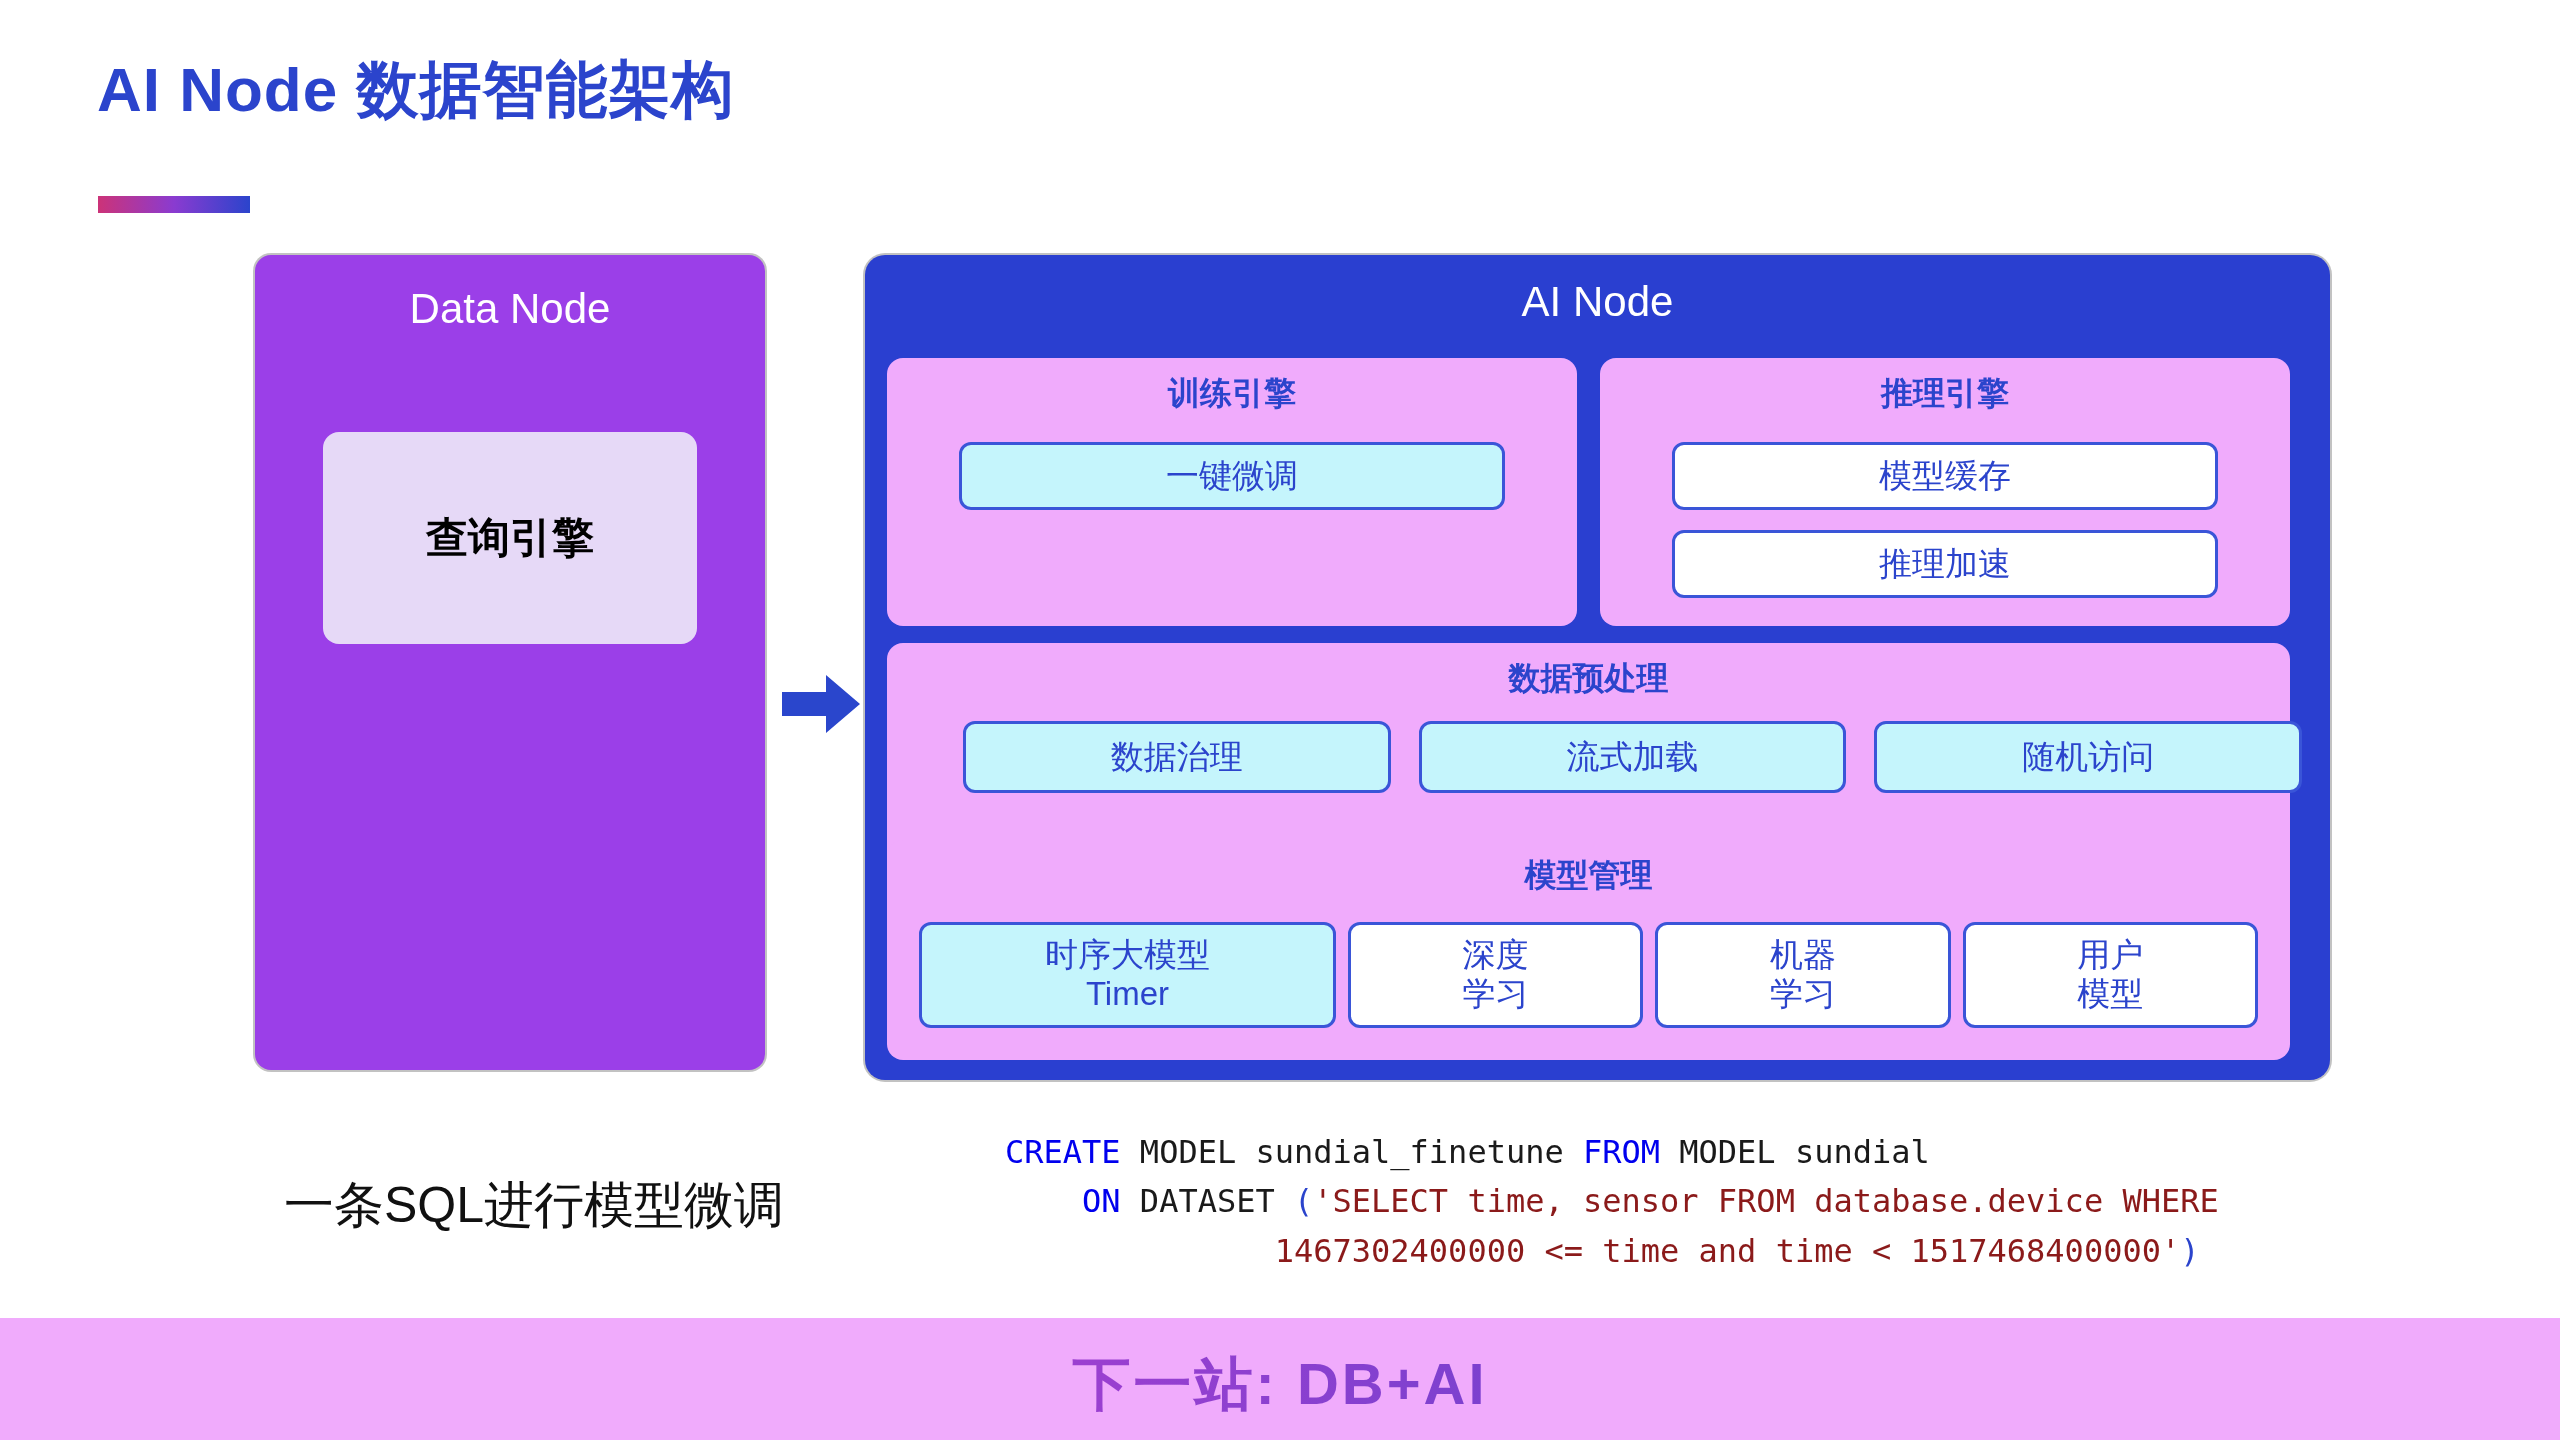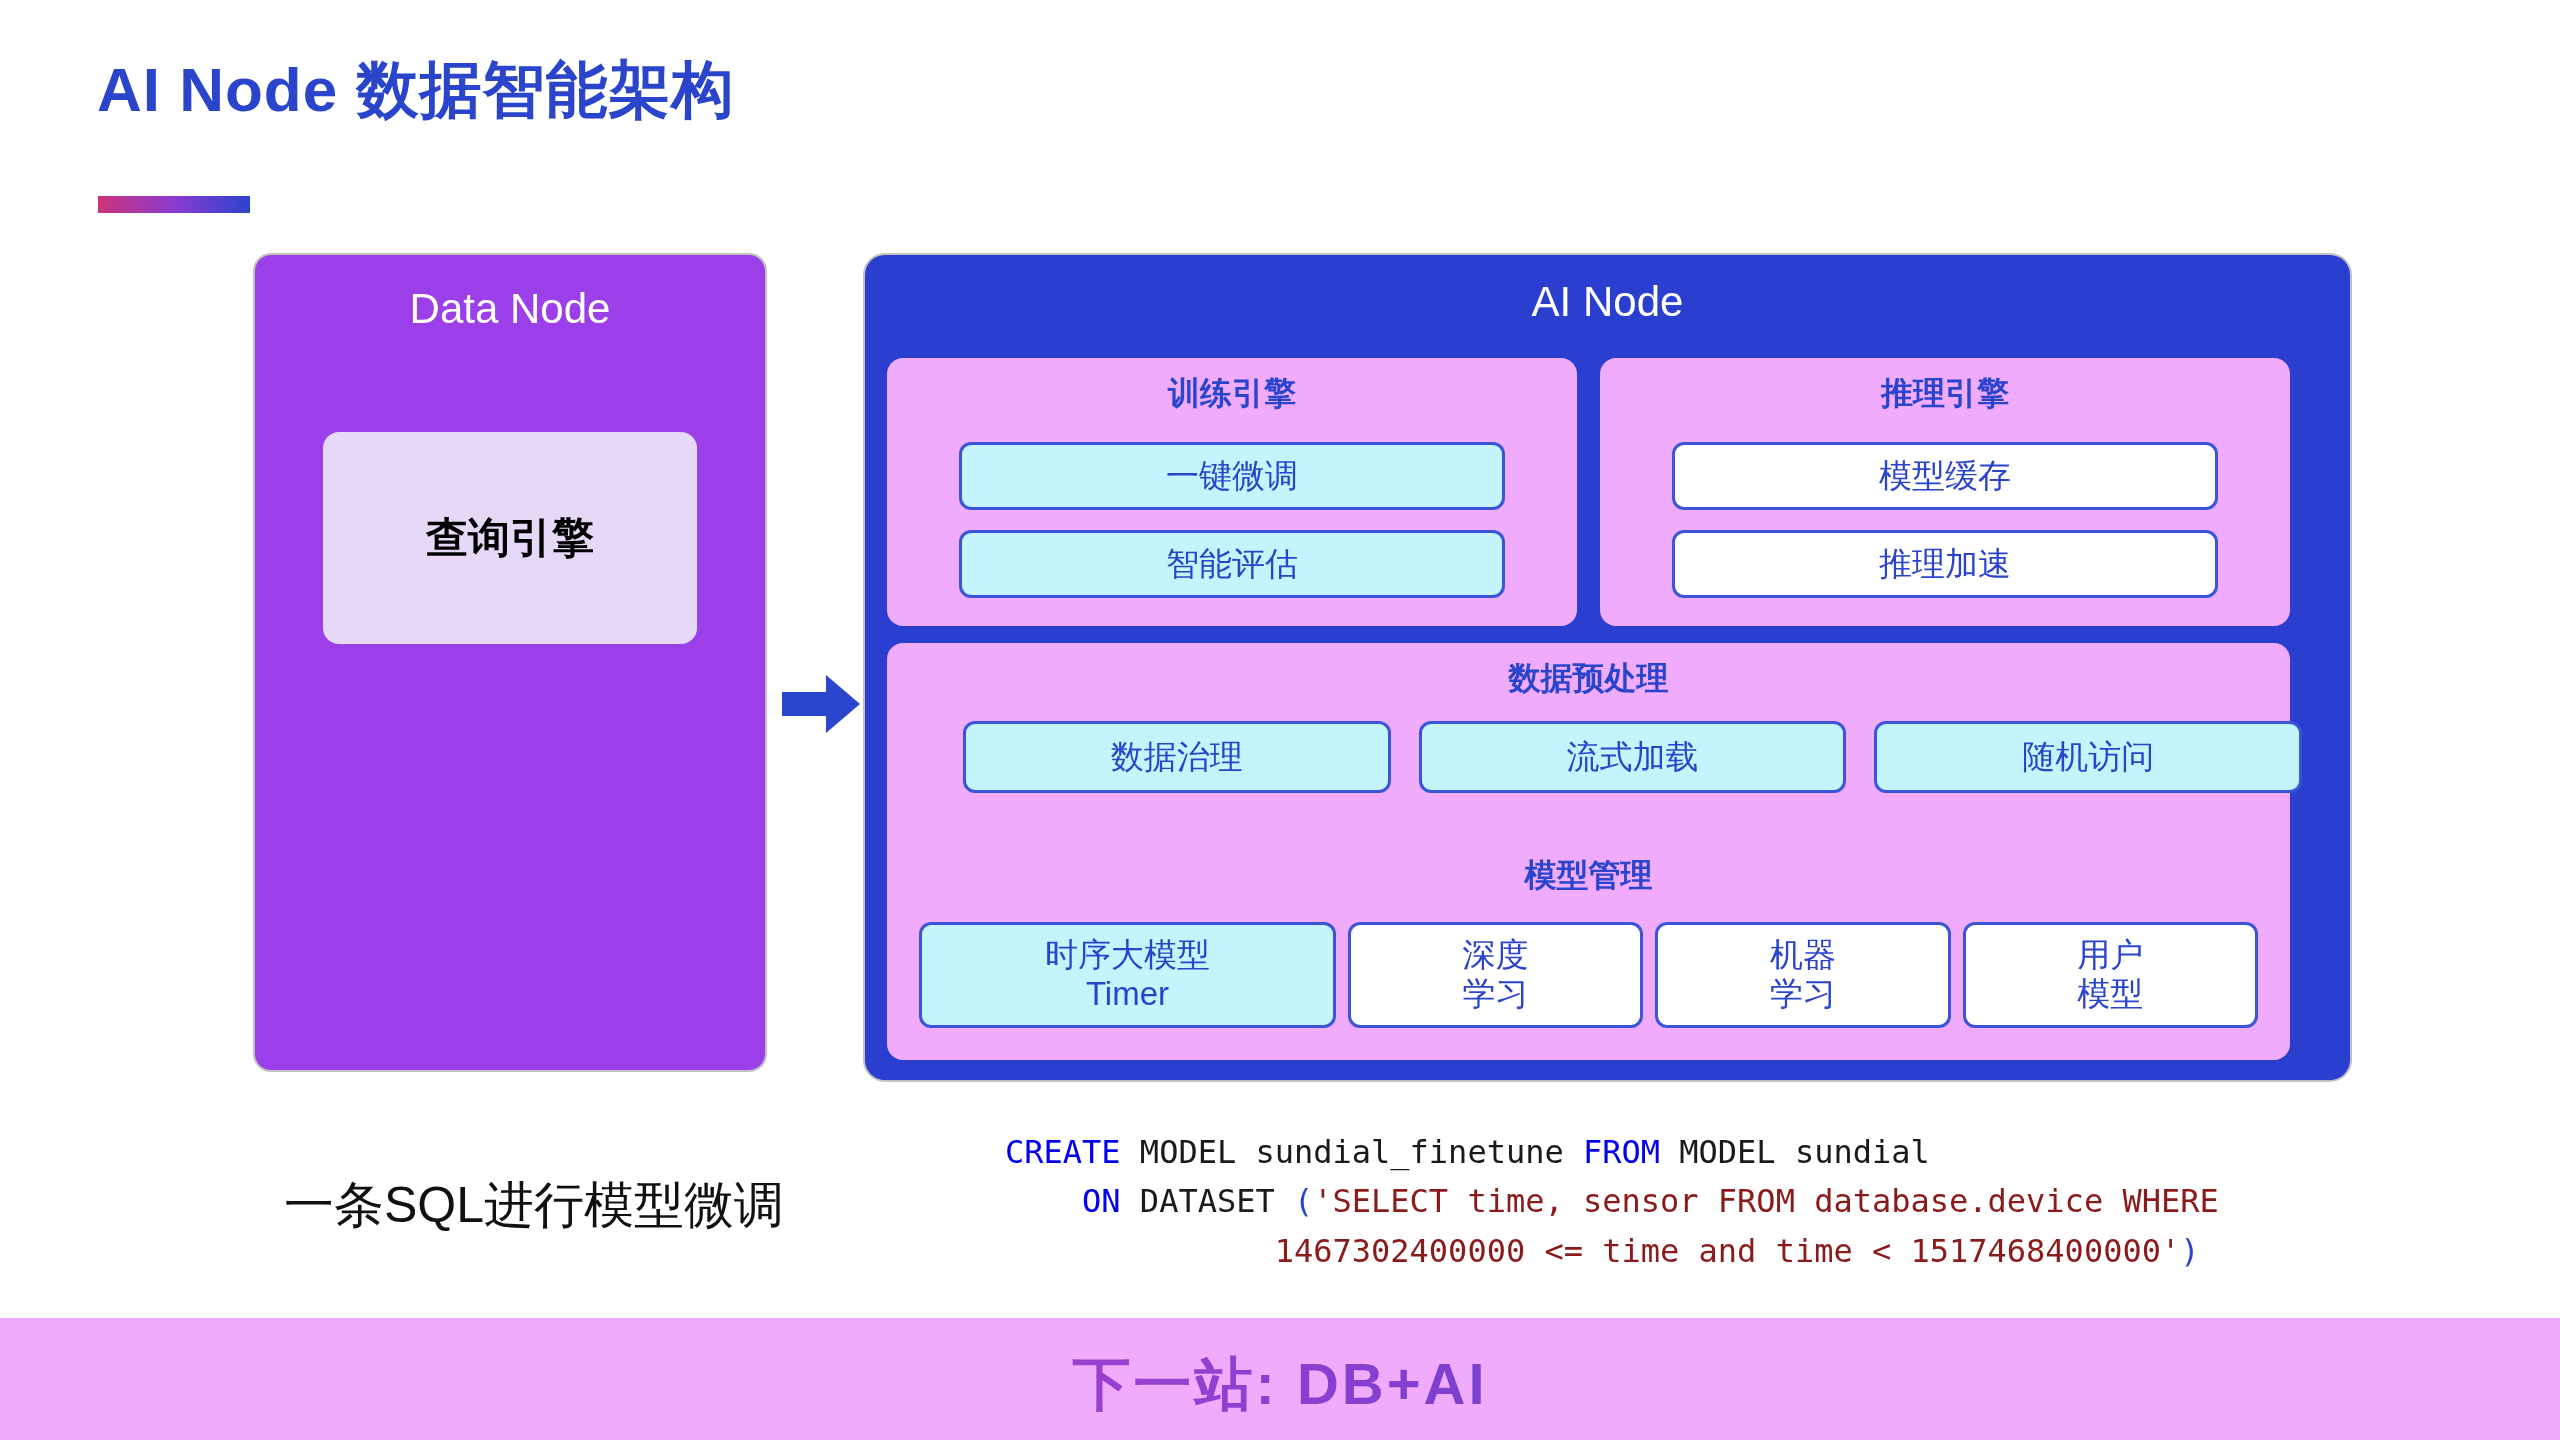--- a/index.html
+++ b/index.html
@@ -85,21 +85,20 @@
   
   #ai-node-panel {
     position: absolute;
     left: 865px;
     top: 255px;
     width: 1465px;
     height: 825px;
     background: #2A3FD0;
     border-radius: 20px;
     box-shadow: 0 0 0 2px rgba(120,120,120,0.45);
-    padding-left: 20px;
   }
   #ai-node-title {
     position: absolute;
     top: 23px;
     left: 0;
     width: 100%;
     text-align: center;
     color: #ffffff;
     font-size: 42px;
     font-weight: 500;
@@ -244,23 +243,20 @@
 </svg>
 
 <div id="ai-node-panel">
   <div id="ai-node-title">AI Node</div>
 
   <div class="section" id="sec-training">
     <div class="section-title">训练引擎</div>
     <div class="chip cyan stack-chip r0">
       <span>一键微调</span>
     </div>
-    <div class="chip cyan stack-chip r1">
-      <span>智能评估</span>
-    </div>
   </div>
 
   <div class="section" id="sec-inference">
     <div class="section-title">推理引擎</div>
     <div class="chip white stack-chip r0">
       <span>模型缓存</span>
     </div>
     <div class="chip white stack-chip r1">
       <span>推理加速</span>
     </div>

